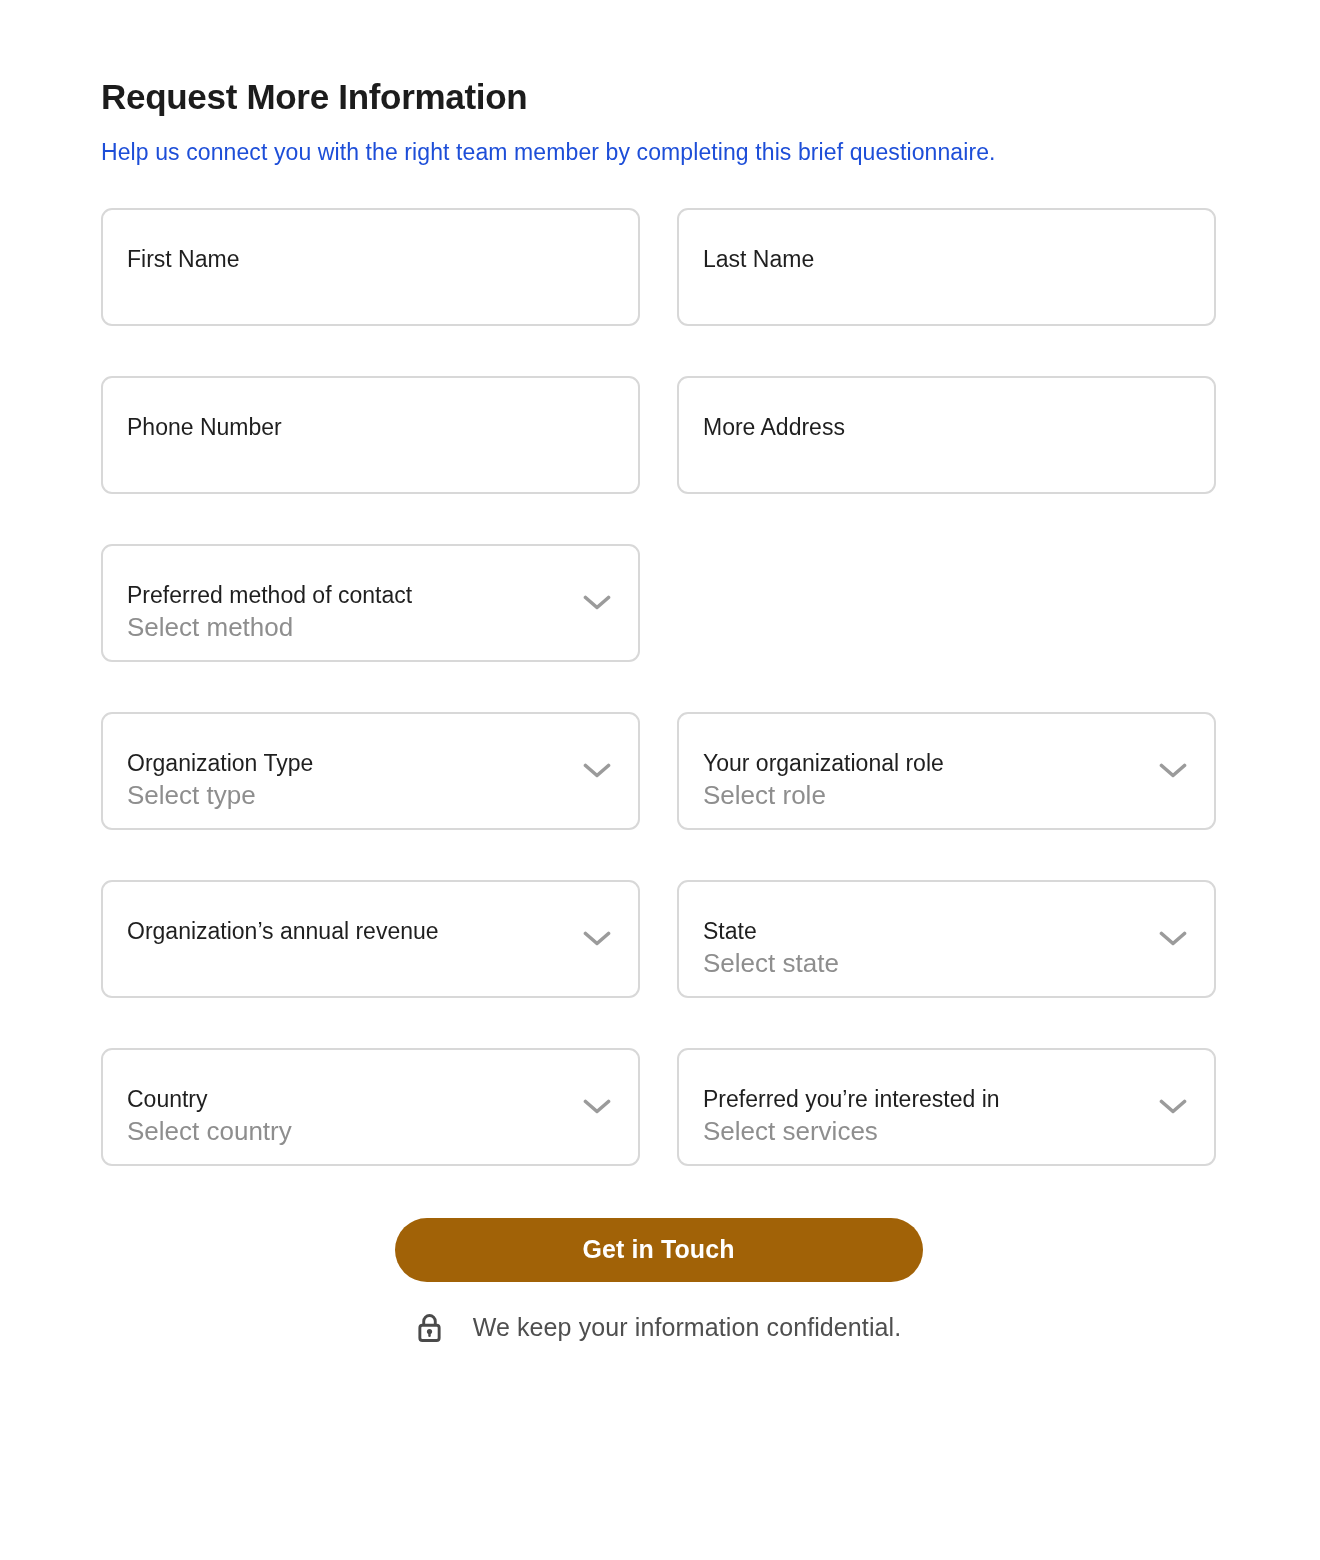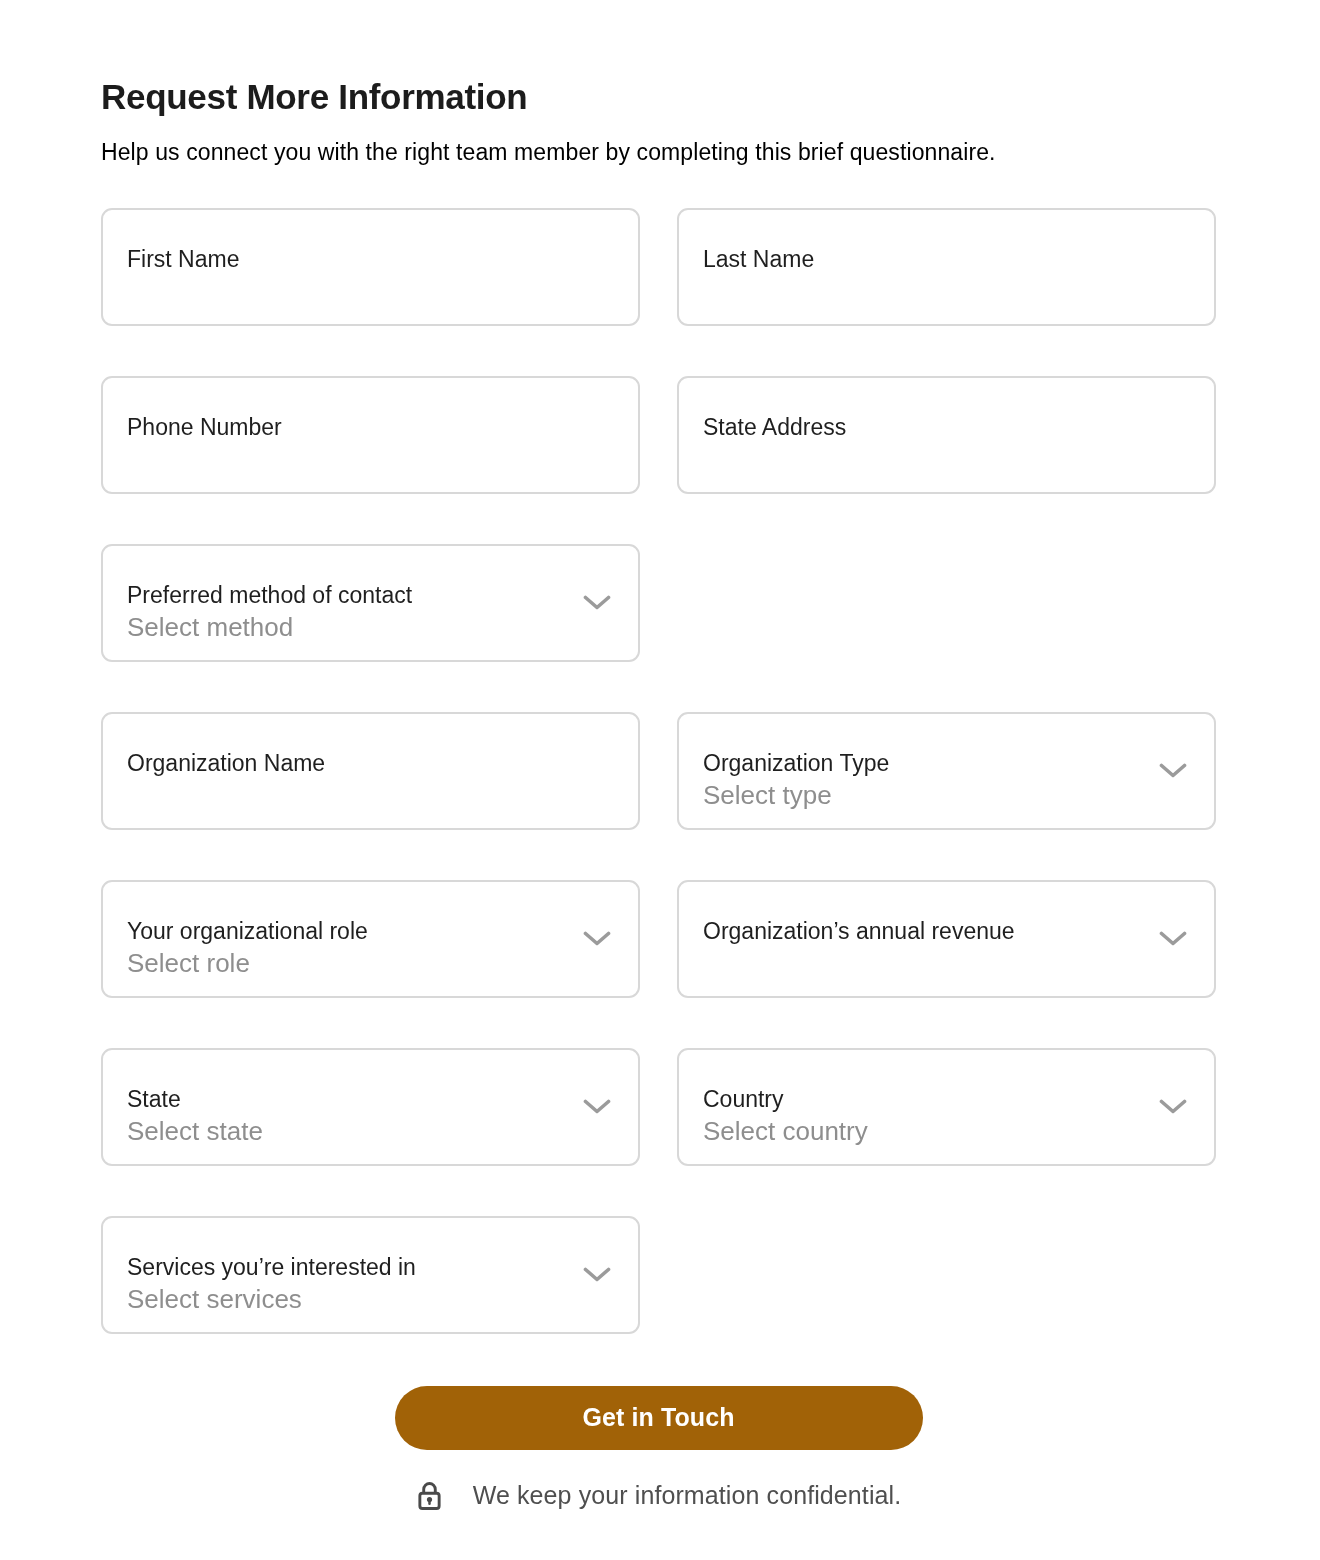--- a/index.html
+++ b/index.html
@@ -15,21 +15,21 @@
   .page-title {
     font-size: 35px;
     font-weight: 700;
     color: #1c1c1c;
     letter-spacing: -0.3px;
     line-height: 1.08;
   }
   .page-subtitle {
     margin-top: 23px;
     font-size: 23px;
-    color: #000000;
+    color: #1d4ed8;
     letter-spacing: 0.1px;
   }
   .form-grid {
     margin-top: 42px;
     display: grid;
     grid-template-columns: 1fr 1fr;
     column-gap: 37px;
     row-gap: 50px;
   }
   .field {
@@ -125,38 +125,34 @@
     <div class="field">
       <span class="field-label">Last Name</span>
       <input class="text-input" type="text" style="">
     </div>
 
     <div class="field">
       <span class="field-label">Phone Number</span>
       <input class="text-input" type="text" style="">
     </div>
     <div class="field">
-      <span class="field-label">State Address</span>
+      <span class="field-label">More Address</span>
       <input class="text-input" type="text" style="">
     </div>
 
     <div class="field">
       <span class="field-label">Preferred method of contact</span>
       <span class="field-placeholder">Select method</span>
       <svg class="chevron" viewBox="0 0 28 16" fill="none">
         <polyline points="2.5,2.5 14,12.5 25.5,2.5" stroke="#9b9b9b" stroke-width="3.6" stroke-linecap="round" stroke-linejoin="round"></polyline>
       </svg>
     </div>
     <div class="field-spacer"></div>
 
     <div class="field">
-      <span class="field-label">Organization Name</span>
-      <input class="text-input" type="text" style="">
-    </div>
-    <div class="field">
       <span class="field-label">Organization Type</span>
       <span class="field-placeholder">Select type</span>
       <svg class="chevron" viewBox="0 0 28 16" fill="none">
         <polyline points="2.5,2.5 14,12.5 25.5,2.5" stroke="#9b9b9b" stroke-width="3.6" stroke-linecap="round" stroke-linejoin="round"></polyline>
       </svg>
     </div>
 
     <div class="field">
       <span class="field-label">Your organizational role</span>
       <span class="field-placeholder">Select role</span>
@@ -180,21 +176,21 @@
     </div>
     <div class="field">
       <span class="field-label">Country</span>
       <span class="field-placeholder">Select country</span>
       <svg class="chevron" viewBox="0 0 28 16" fill="none">
         <polyline points="2.5,2.5 14,12.5 25.5,2.5" stroke="#9b9b9b" stroke-width="3.6" stroke-linecap="round" stroke-linejoin="round"></polyline>
       </svg>
     </div>
 
     <div class="field">
-      <span class="field-label">Services you’re interested in</span>
+      <span class="field-label">Preferred you’re interested in</span>
       <span class="field-placeholder">Select services</span>
       <svg class="chevron" viewBox="0 0 28 16" fill="none">
         <polyline points="2.5,2.5 14,12.5 25.5,2.5" stroke="#9b9b9b" stroke-width="3.6" stroke-linecap="round" stroke-linejoin="round"></polyline>
       </svg>
     </div>
 
   </div>
 
   <div class="submit-row">
     <button class="submit-btn">Get in Touch</button>

